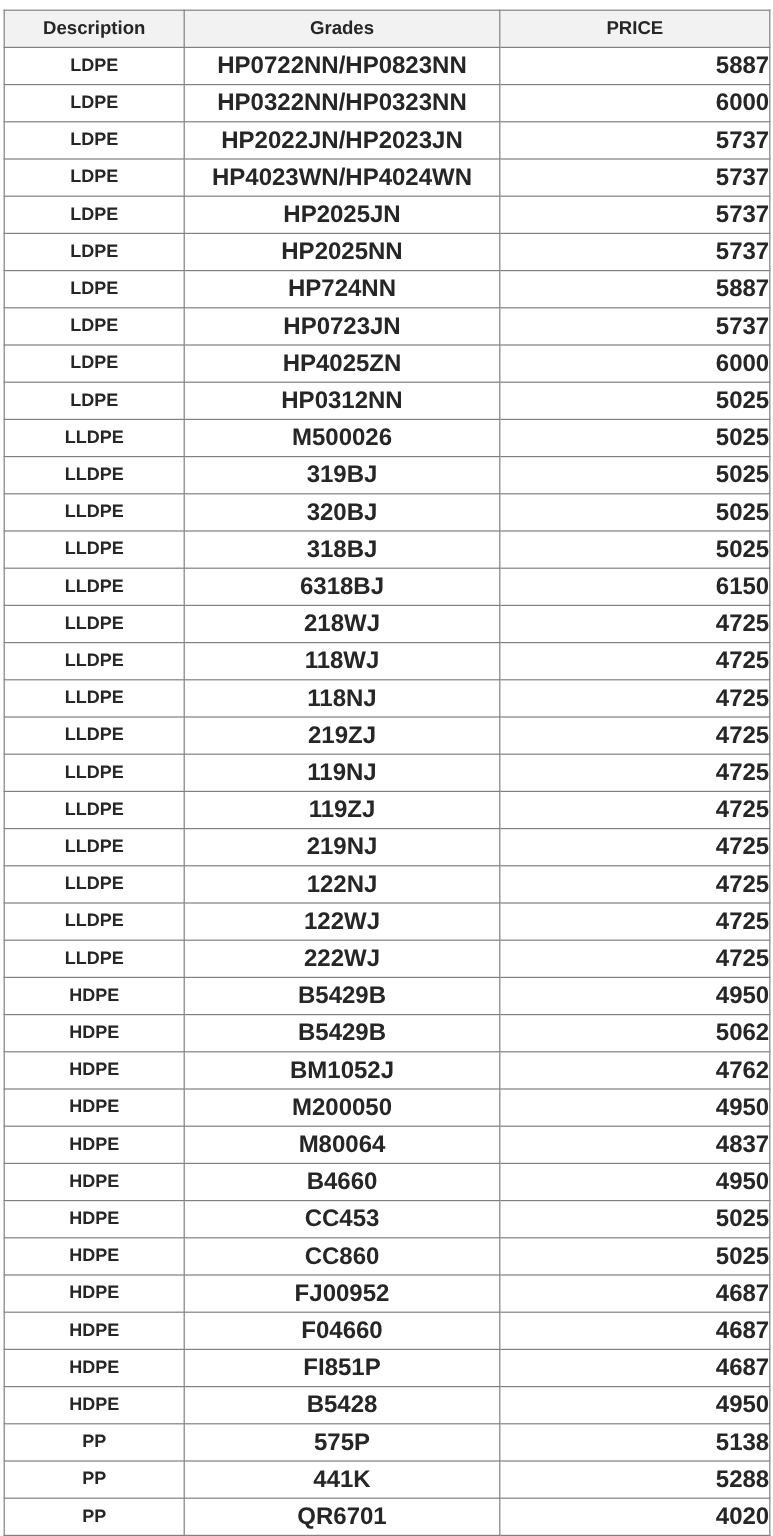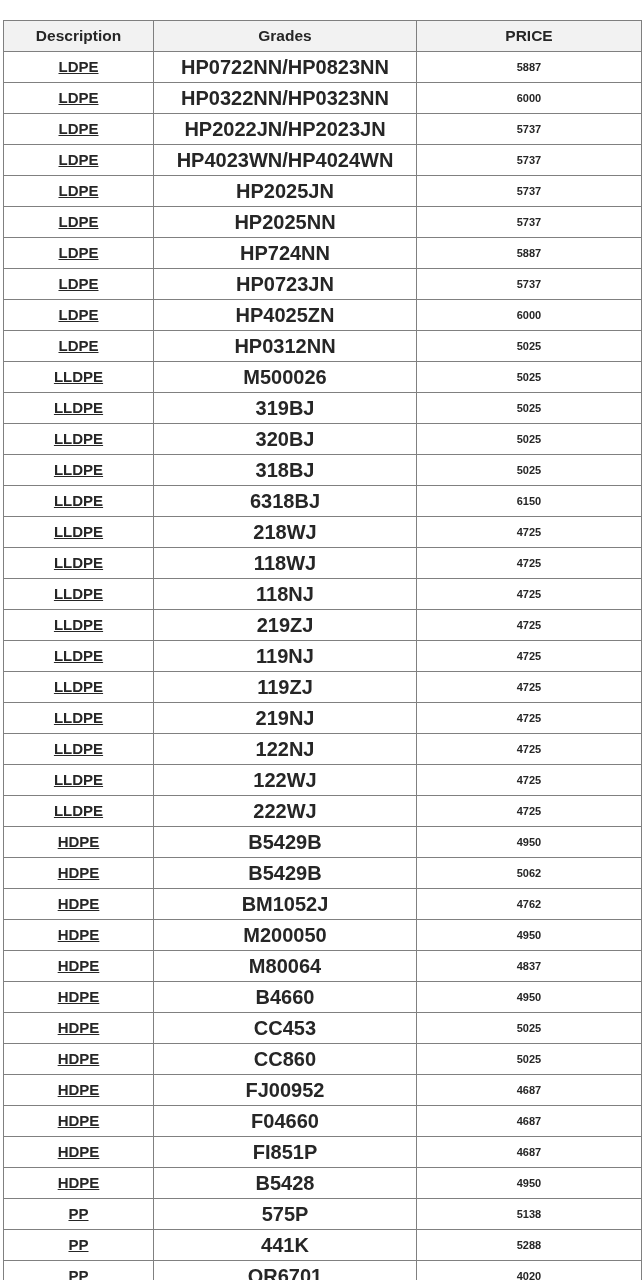--- a/index.html
+++ b/index.html
@@ -10,21 +10,21 @@
   body {
     width: 644px;
     height: 1280px;
     font-family: "Liberation Sans", sans-serif;
     overflow: hidden;
   }
   .sheet {
     width: 644px;
     height: 1280px;
     box-sizing: border-box;
-    padding: 20px 3px 0 3px;
+    padding: 8px 3px 0 3px;
     background: #ffffff;
   }
   table.price-table {
     border-collapse: collapse;
     width: 638px;
     table-layout: fixed;
   }
   table.price-table col.c-desc { width: 150px; }
   table.price-table col.c-grade { width: 263px; }
   table.price-table col.c-price { width: 225px; }
@@ -43,23 +43,23 @@
     overflow: hidden;
   }
   table.price-table thead th {
     background: #f2f2f2;
     font-size: 15.5px;
     border: 1px solid #7f7f7f;
   }
   table.price-table tbody td {
     background: #ffffff;
   }
-  table.price-table tbody tr td.desc-cell { font-size: 15px; text-decoration: underline; }
+  table.price-table tbody tr td.desc-cell { font-size: 15px; }
   table.price-table tbody tr td.grade-cell { font-size: 20px; }
-  table.price-table tbody tr td.price-cell { font-size: 11px; }
+  table.price-table tbody tr td.price-cell { font-size: 20px; text-align: right; }
 </style>
 </head>
 <body>
 
 <div class="sheet">
   <table class="price-table">
     <colgroup>
       <col class="c-desc">
       <col class="c-grade">
       <col class="c-price">

